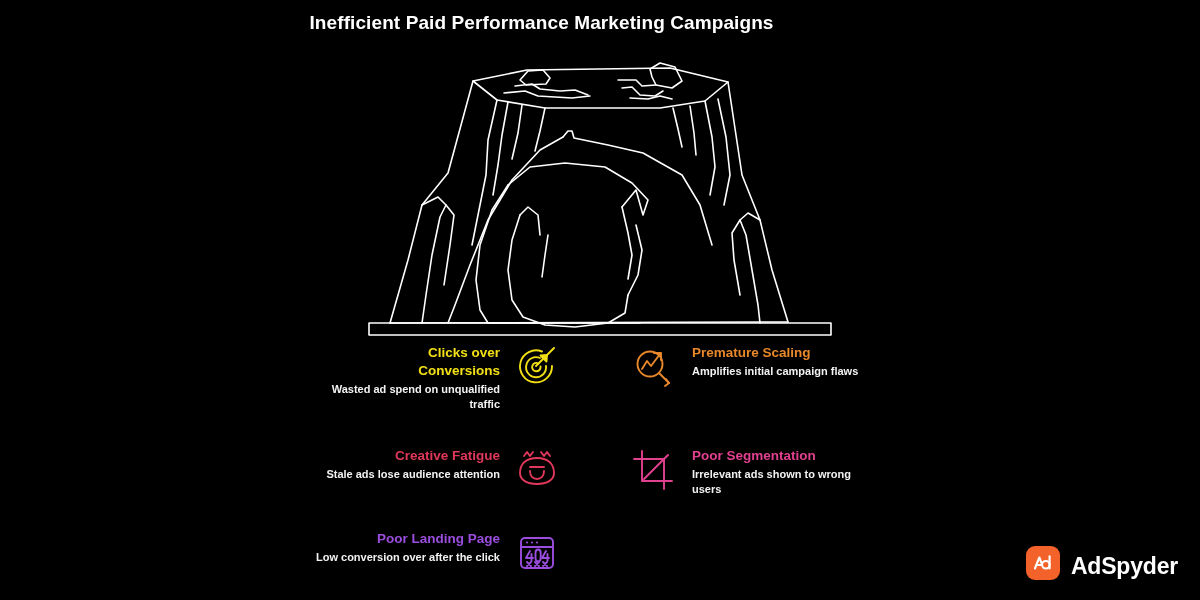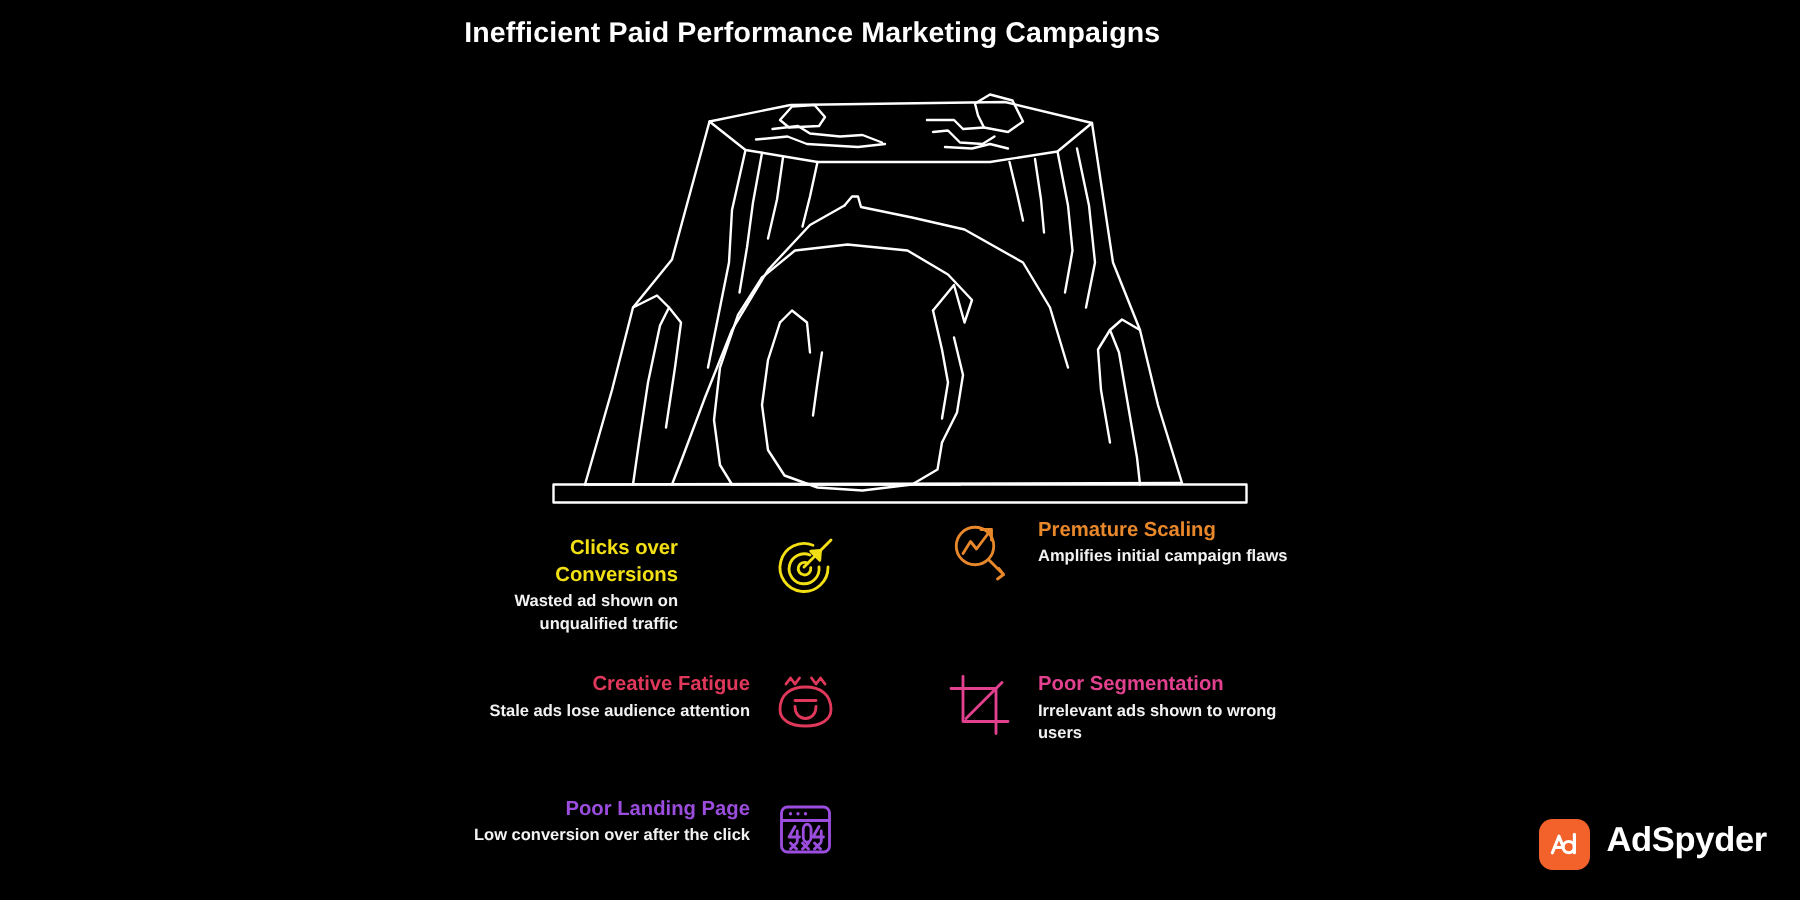--- a/index.html
+++ b/index.html
@@ -59,38 +59,38 @@
     color:#f2f2f2;
     line-height:1.38;
     margin-top:2px;
     max-width:175px;
   }
   .item.left .item-desc { margin-left:auto; }
 
   .ico { width:46px; height:46px; flex:0 0 46px; }
 
   
-  #item-clicks      { left:310px; top:356px; width:250px;gap:48px; }
+  #item-clicks      { left:310px; top:344px; width:250px; }
   #item-premature   { left:630px; top:344px; width:290px; }
   #item-fatigue     { left:310px; top:447px; width:250px; }
   #item-segment     { left:630px; top:447px; width:290px; }
   #item-landing     { left:290px; top:530px; width:270px; }
 
   #item-clicks .txt, #item-fatigue .txt, #item-landing .txt {
     flex:1 1 auto; display:flex; flex-direction:column; align-items:flex-end;
   }
   #item-premature .txt, #item-segment .txt {
     flex:1 1 auto; display:flex; flex-direction:column; align-items:flex-start;
   }
 
   
   .brand {
     position:absolute;
     right:22px; bottom:20px;
-    display:flex; align-items:flex-start; gap:11px;
+    display:flex; align-items:flex-end; gap:11px;
   }
   .brand-mark {
     width:34px; height:34px;
     border-radius:9px;
     background:#f2622a;
     display:flex; align-items:center; justify-content:center;
   }
   .brand-name {
     color:#ffffff;
     font-size:23px;
@@ -160,21 +160,21 @@
       <rect x="9" y="268" width="462" height="12"></rect>
     </g>
   </svg>
 
   <div class="items">
 
     <div class="item left" id="item-clicks">
       <div class="txt">
         <div class="item-title" style="color:#f2e014">Clicks over
 Conversions</div>
-        <div class="item-desc">Wasted ad shown on unqualified traffic</div>
+        <div class="item-desc">Wasted ad spend on unqualified traffic</div>
       </div>
       <svg class="ico" viewBox="0 0 46 46" fill="none" xmlns="http://www.w3.org/2000/svg">
         <g stroke="#f2e014" stroke-width="1.9" stroke-linecap="round" stroke-linejoin="round" fill="none">
           <path d="M28 7.5 A16 16 0 1 0 38 22"></path>
           <path d="M26 14 A10 10 0 1 0 32 22"></path>
           <path d="M24.5 19.5 A4.2 4.2 0 1 0 26.5 22.5"></path>
           <path d="M22 22 L 33 11"></path>
           <path d="M33 11 L 26.5 11.5 L 32.5 17.5 Z" fill="#f2e014"></path>
           <path d="M33 11 L 40 4"></path>
         </g>

